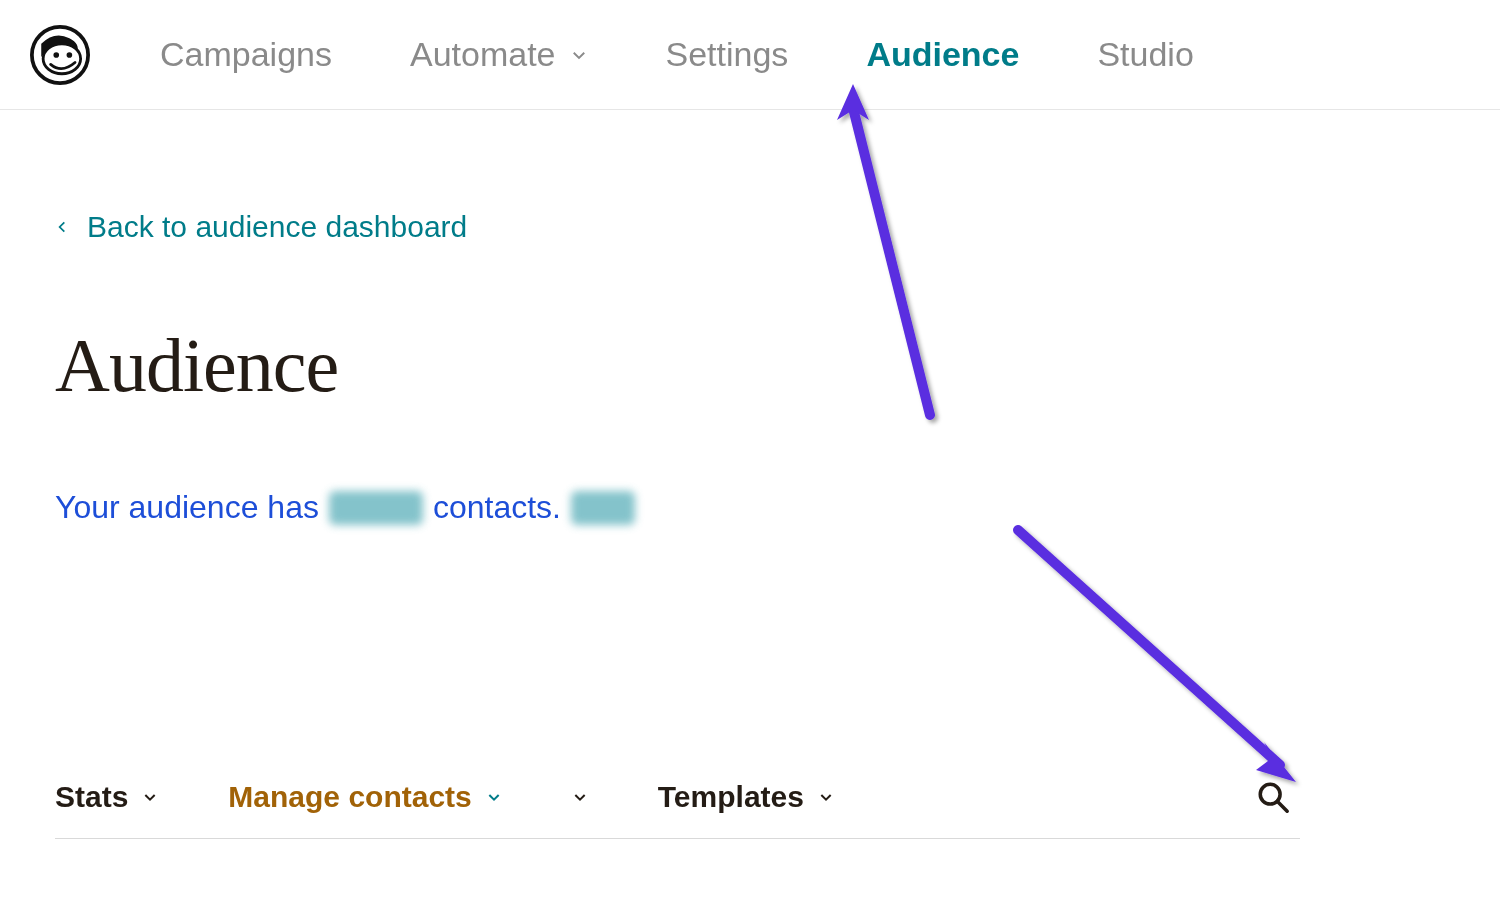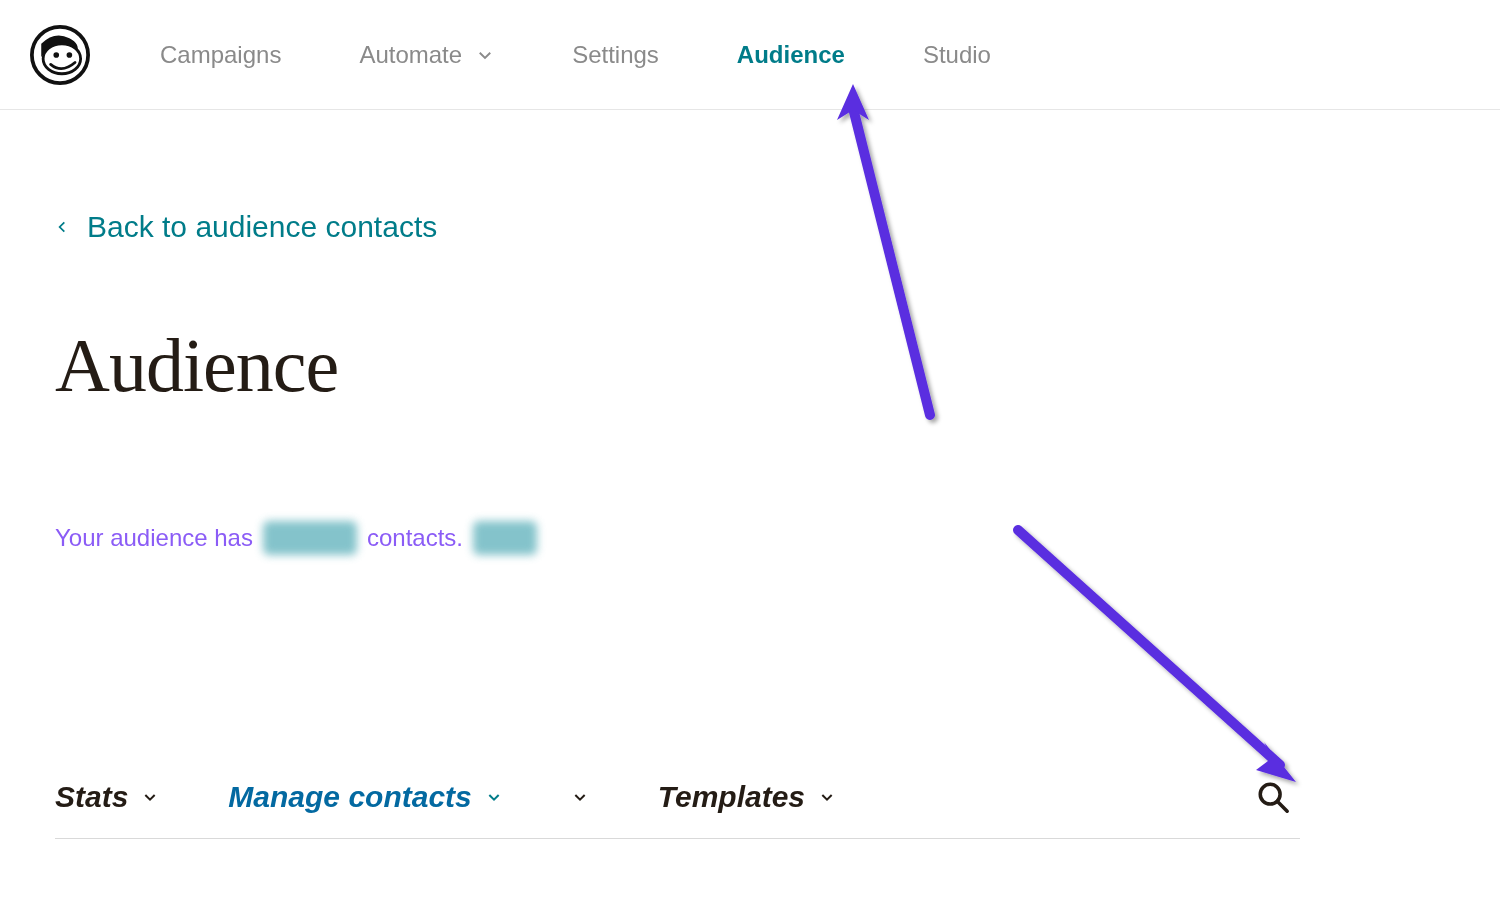--- a/index.html
+++ b/index.html
@@ -24,21 +24,21 @@
   .logo {
     width: 60px;
     height: 60px;
     margin-right: 70px;
     flex-shrink: 0;
   }
   .nav-items {
     display: flex;
     align-items: center;
     gap: 78px;
-    font-size: 24px;
+    font-size: 34px;
     color: #8a8a8a;
   }
   .nav-item {
     cursor: pointer;
     display: flex;
     align-items: center;
     gap: 14px;
   }
   .nav-item.active { color: #007c89; font-weight: 600; }
   .chev-down {
@@ -67,23 +67,23 @@
   h1.page-title {
     font-family: Georgia, "Times New Roman", serif;
     font-weight: 400;
     font-size: 76px;
     color: #241c15;
     margin-top: 78px;
     letter-spacing: -1px;
   }
 
   .summary {
-    margin-top: 112px;
-    font-size: 24px;
-    color: #8b5cf6;
+    margin-top: 80px;
+    font-size: 32px;
+    color: #1d4ed8;
     font-weight: 400;
     display: flex;
     align-items: center;
     flex-wrap: nowrap;
     gap: 10px;
   }
   .blur-box {
     display: inline-block;
     height: 34px;
     border-radius: 6px;
@@ -99,29 +99,28 @@
     position: absolute;
     left: 55px;
     right: 200px;
     bottom: 95px;
     display: flex;
     align-items: center;
     gap: 70px;
     font-size: 30px;
     font-weight: 600;
     color: #241c15;
-    font-style: italic;
   }
   .toolbar .tb-item {
     display: flex;
     align-items: center;
     gap: 14px;
     cursor: pointer;
   }
-  .toolbar .tb-item.teal { color: #0369a1; }
+  .toolbar .tb-item.teal { color: #a16207; }
   .toolbar .chev-sm {
     width: 16px; height: 16px;
     stroke-width: 3; fill: none;
   }
   .search-btn {
     position: absolute;
     right: 210px;
     bottom: 95px;
     width: 34px; height: 34px;
     cursor: pointer;
@@ -175,21 +174,21 @@
       <span>Studio</span>
     </div>
   </div>
 </div>
 
 <div class="main">
   <div class="backlink">
     <svg class="chev-left" viewBox="0 0 24 24">
         <polyline points="16 4 8 12 16 20"></polyline>
       </svg>
-    <span>Back to audience contacts</span>
+    <span>Back to audience dashboard</span>
   </div>
 
   <h1 class="page-title">Audience</h1>
 
   <div class="summary">
     <span>Your audience has</span>
     <span class="blur-box blur-wide"></span>
     <span>contacts.</span>
     <span class="blur-box blur-narrow"></span>
   </div>

